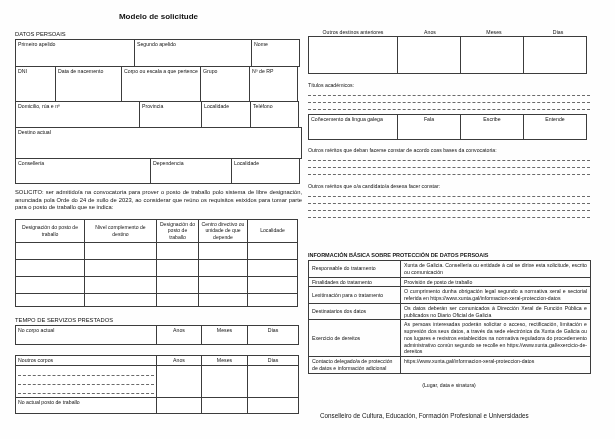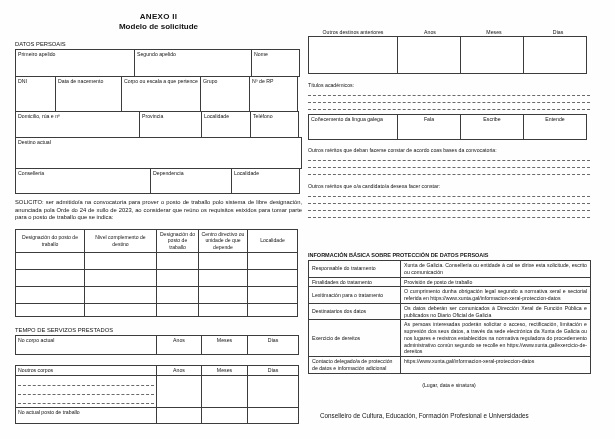--- a/index.html
+++ b/index.html
@@ -37,21 +37,20 @@
   .footer{font-size:6.3px;margin-top:24px;margin-left:12px;}
 </style>
 </head>
 <body>
 
 <div class="page">
 
   <div class="left-col">
 
     <div class="title-block">
-      <div class="title-l1">ANEXO II</div>
       <div class="title-l2">Modelo de solicitude</div>
     </div>
 
     <div class="section-label">DATOS PERSOAIS</div>
 
     <div>
       <div class="frow first">
         <div class="fcell fl" style="width:120px;height:28px">Primeiro apelido</div>
         <div class="fcell" style="width:118px;height:28px">Segundo apelido</div>
         <div class="fcell" style="width:49px;height:28px">Nome</div>

